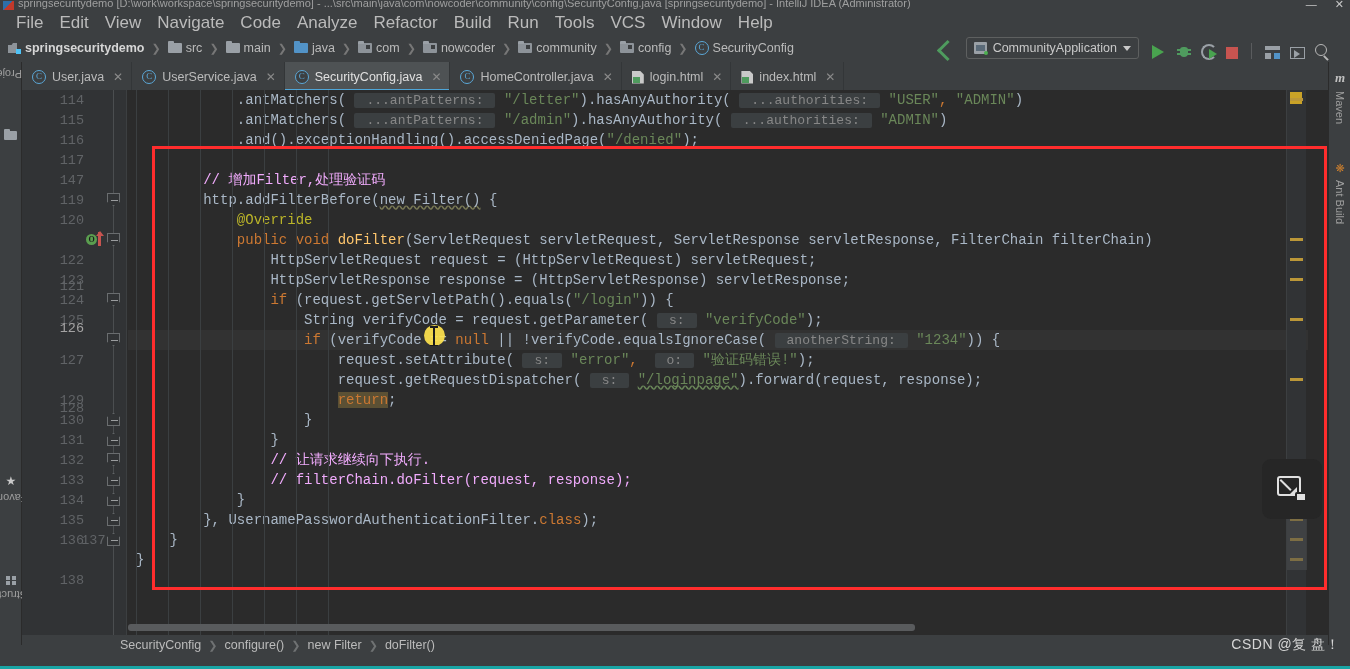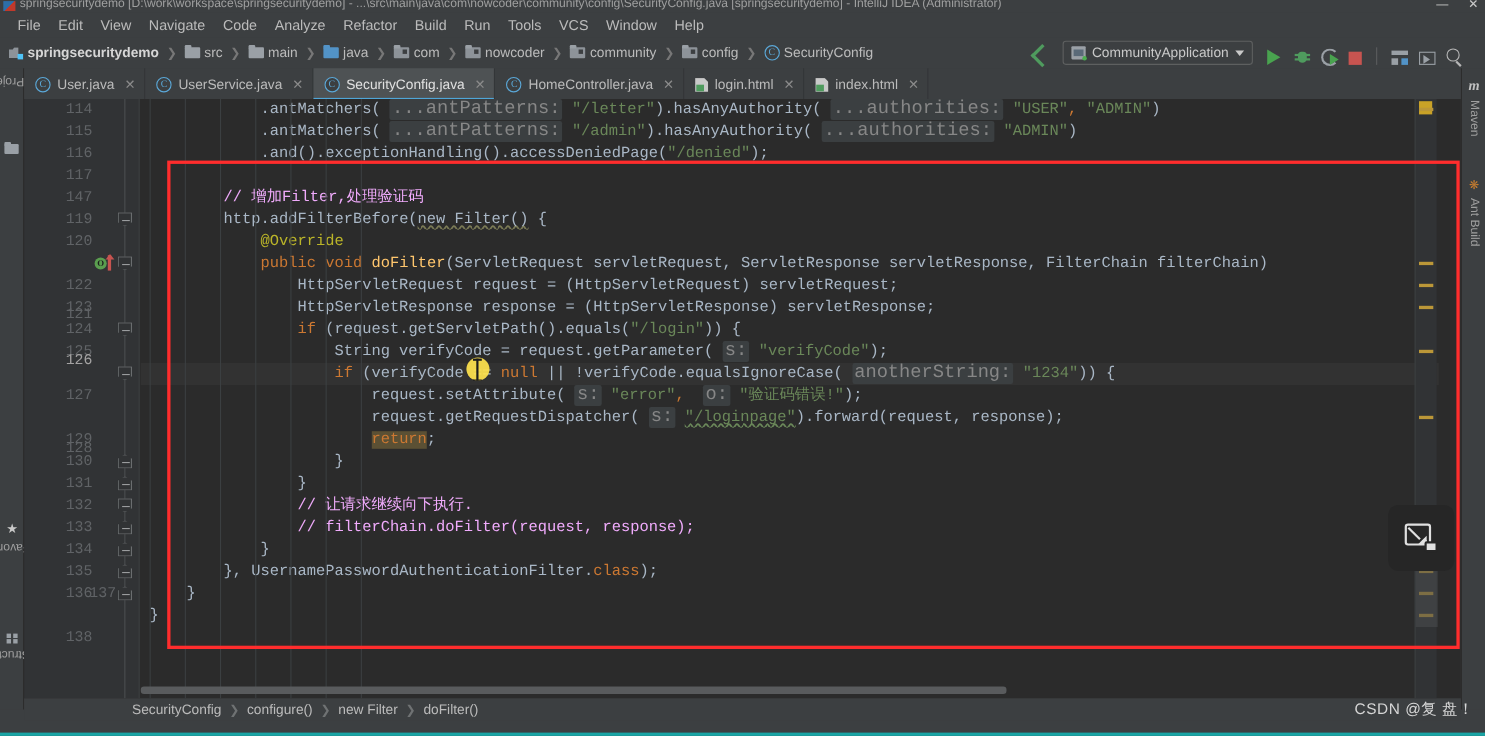--- a/index.html
+++ b/index.html
@@ -24,21 +24,21 @@
   }
   .titlebar .tb-text { opacity: .85; font-size: 11px; position: relative; top: -2px; }
   .titlebar .tb-win { position: absolute; right: 6px; top: -1px; display: flex; gap: 18px; color: #c8c8c8; font-size: 11px;}
 
   
   .menubar {
     position: absolute; left: 0; top: 11px; width: 1350px; height: 23px;
     background: #3c3f41; display: flex; align-items: center; padding-left: 8px;
   }
   .menubar .m-item {
-    color: #bbbbbb; font-size: 13px; padding: 2px 8px; cursor: default; white-space: nowrap; text-align: right;
+    color: #bbbbbb; font-size: 17px; padding: 2px 8px; cursor: default; white-space: nowrap; text-align: right;
   }
 
   
   .navbar {
     position: absolute; left: 0; top: 34px; width: 1350px; height: 28px;
     background: #3c3f41; display: flex; align-items: center; padding-left: 6px;
   }
   .crumb { display: flex; align-items: center; color: #bbbbbb; font-size: 12.5px; white-space: nowrap; }
   .crumb .sep { color: #777; margin: 0 5px; font-size: 11px; }
   .crumb .cr { display: flex; align-items: center; gap: 4px; padding: 1px 2px; }
@@ -176,21 +176,21 @@
   .code .row { height:20px; position:relative; padding-left:8px; }
   .code .row.hl { background:#323232; }
 
   
   .kw   { color:#cc7832; }
   .str  { color:#6a8759; }
   .cmt  { color:#f0abfc; }
   .id   { color:#a9b7c6; }
   .mth  { color:#ffc66d; }
   .ann  { color:#bbb529; }
-  .hint { background:#3b3f41; color:#878787; border-radius:2px; padding:0 2px; font-size:17px; }
+  .hint { background:#3b3f41; color:#878787; border-radius:2px; padding:0 12px; font-size:13px; }
   .ret-hl { background:#5b5034; color:#cc7832; }
   .squiggle { text-decoration: underline wavy #6a8759; text-decoration-skip-ink:none; }
   .anon-sq { text-decoration: underline wavy #7a7a55; text-decoration-skip-ink:none; }
 
   
   .indent { position:absolute; top:0; width:1px; height:545px; background:#3b3f41; }
 
   
   .redbox {
     position:absolute; left:152px; top:146px; width:1175px; height:444px;

